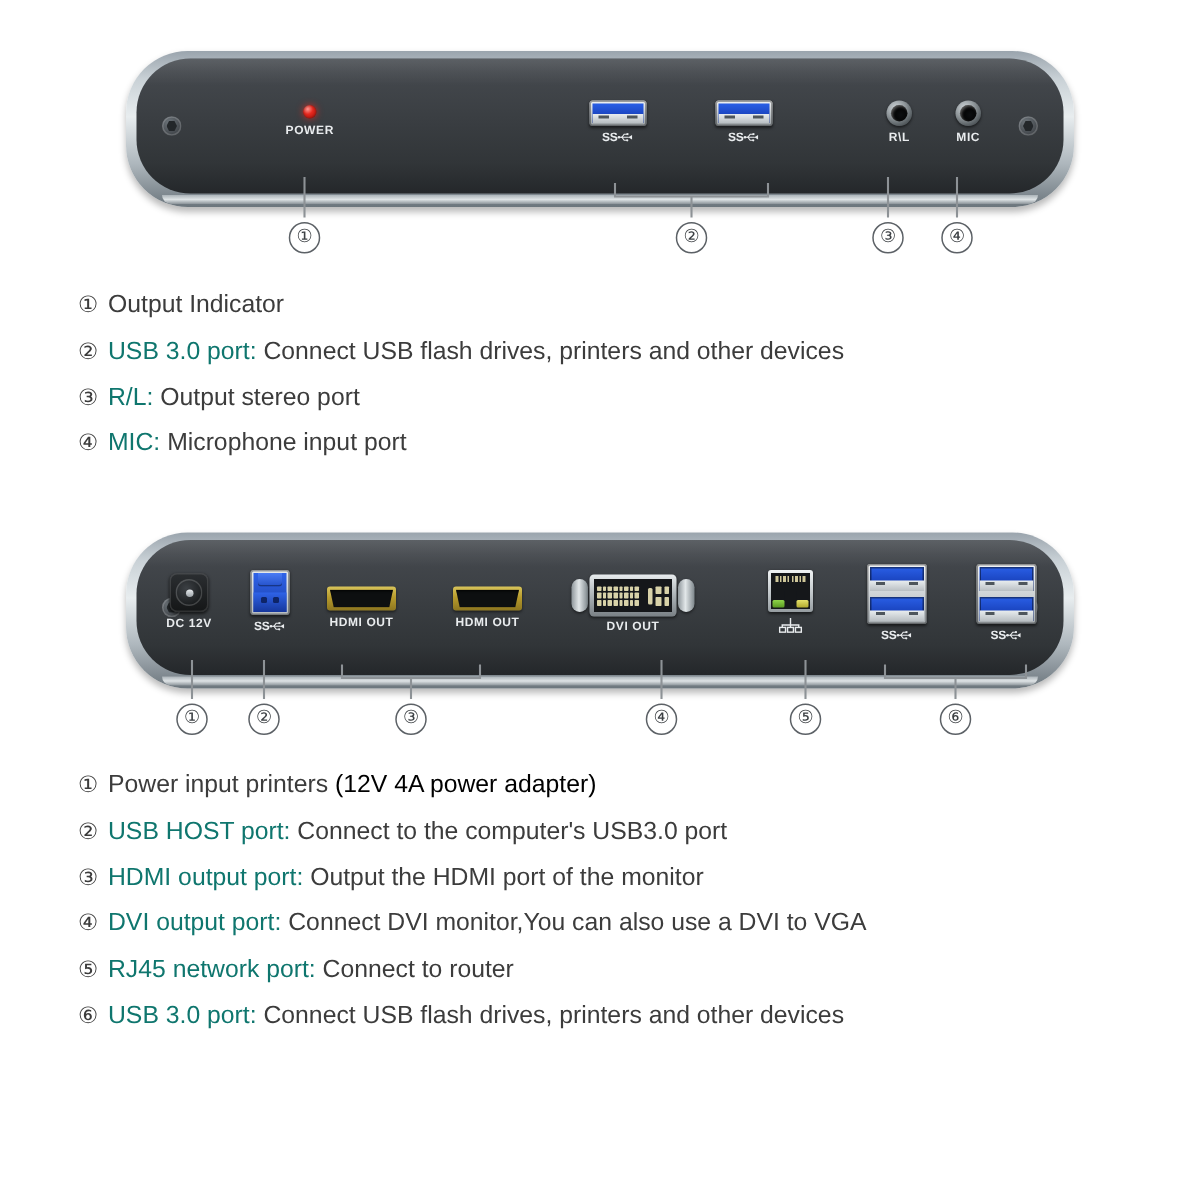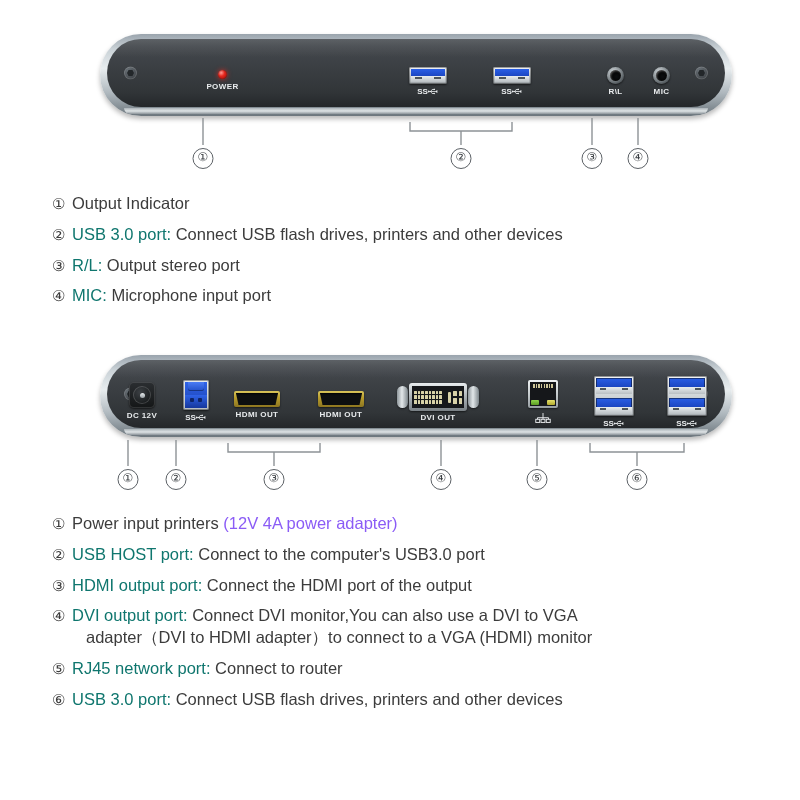--- a/index.html
+++ b/index.html
@@ -10,23 +10,23 @@
     width: 800px; height: 800px;
     font-family: "Liberation Sans", sans-serif;
     position: relative;
     overflow: hidden;
     color: #3a3a3a;
   }
 
   
   .device {
     position: absolute;
-    left: 100px;
+    left: 84px;
     width: 632px;
-    height: 82px;
+    height: 104px;
   }
   .device .bezel {
     position: absolute; inset: 0;
     border-radius: 41px;
     background: linear-gradient(180deg,#9aa4ad 0%, #c9d1d6 18%, #e8edef 42%, #aeb7bd 72%, #6c767d 100%);
     box-shadow: 0 3px 5px rgba(0,0,0,.28);
   }
   .device .face {
     position: absolute;
     left: 7px; right: 7px; top: 5px; bottom: 9px;
@@ -309,21 +309,21 @@
   }
   .desc .marker {
     flex: 0 0 auto;
     width: 20px;
     font-size: 15px;
     color: #3c3c3c;
     line-height: 1.45;
   }
   .desc .body { flex: 1 1 auto; }
   .term { color: #0f766e; }
-  .warn { color: #8b5cf6; }
+  .warn { color: #000000; }
   .indent2 { display:block; padding-left: 14px; }
 </style>
 </head>
 <body>
 
 <div class="device" style="top:34px;">
   <div class="bezel"></div>
   <div class="face">
     <div class="screw left"></div>
     <div class="screw right"></div>
@@ -628,26 +628,26 @@
     <span class="body"><span>Power input printers </span><span class="warn">(12V 4A power adapter)</span></span>
   </div>
 
   <div class="row">
     <span class="marker">②</span>
     <span class="body"><span class="term">USB HOST port:</span><span> Connect to the computer's USB3.0 port</span></span>
   </div>
 
   <div class="row">
     <span class="marker">③</span>
-    <span class="body"><span class="term">HDMI output port:</span><span> Connect the HDMI port of the output</span></span>
+    <span class="body"><span class="term">HDMI output port:</span><span> Output the HDMI port of the monitor</span></span>
   </div>
 
   <div class="row">
     <span class="marker">④</span>
-    <span class="body"><span class="term">DVI output port:</span><span> Connect DVI monitor,You can also use a DVI to VGA</span><span class="indent2">adapter（DVI to HDMI adapter）to connect to a VGA (HDMI) monitor</span></span>
+    <span class="body"><span class="term">DVI output port:</span><span> Connect DVI monitor,You can also use a DVI to VGA</span></span>
   </div>
 
   <div class="row">
     <span class="marker">⑤</span>
     <span class="body"><span class="term">RJ45 network port:</span><span>  Connect to router</span></span>
   </div>
 
   <div class="row">
     <span class="marker">⑥</span>
     <span class="body"><span class="term">USB 3.0 port:</span><span> Connect USB flash drives, printers and other devices</span></span>

